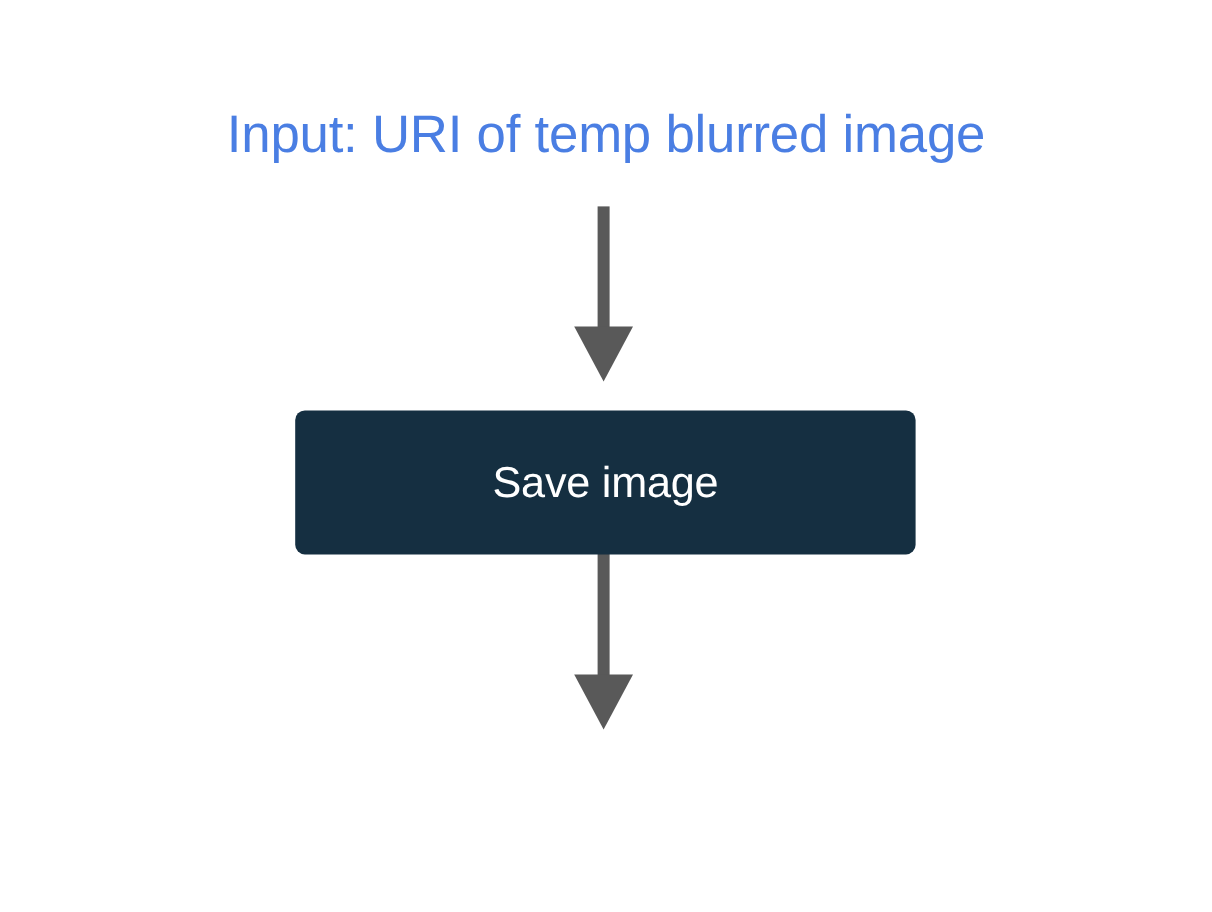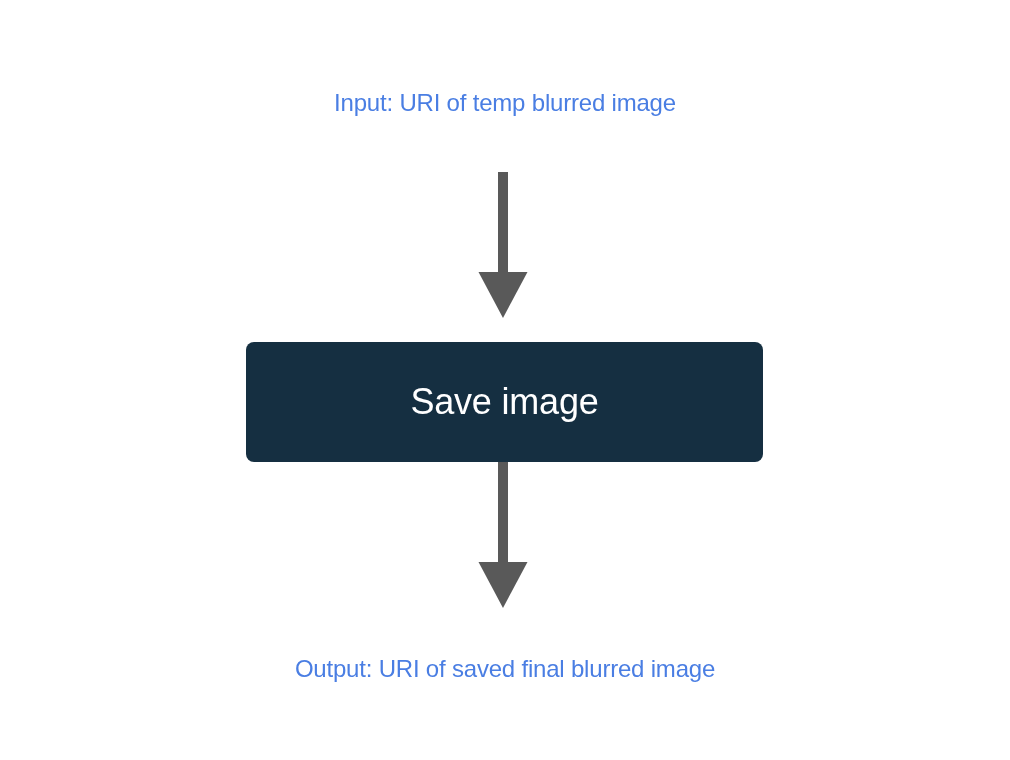--- a/index.html
+++ b/index.html
@@ -22,21 +22,21 @@
   }
 
   
   .io-label {
     position: absolute;
     left: 0;
     width: 1010px;
     text-align: center;
     color: #4a7ee3;
     font-family: "Liberation Sans", sans-serif;
-    font-size: 24px;
+    font-size: 44px;
     font-weight: 400;
     line-height: 1.05;
     letter-spacing: -0.2px;
     white-space: nowrap;
   }
 
   #input-label  { top: 90px;  }
   #output-label { top: 656px; }
 
   
@@ -91,15 +91,14 @@
     <g>
       <rect x="498" y="460" width="10" height="103" fill="#595959"></rect>
       <polygon points="478.5,562 527.5,562 503,608" fill="#595959"></polygon>
     </g>
   </svg>
 
   <div class="process-box">
     <span class="process-box-label">Save image</span>
   </div>
 
-  <div class="io-label" id="output-label">Output: URI of saved final blurred image</div>
 
 </div>
 
 </body></html>

